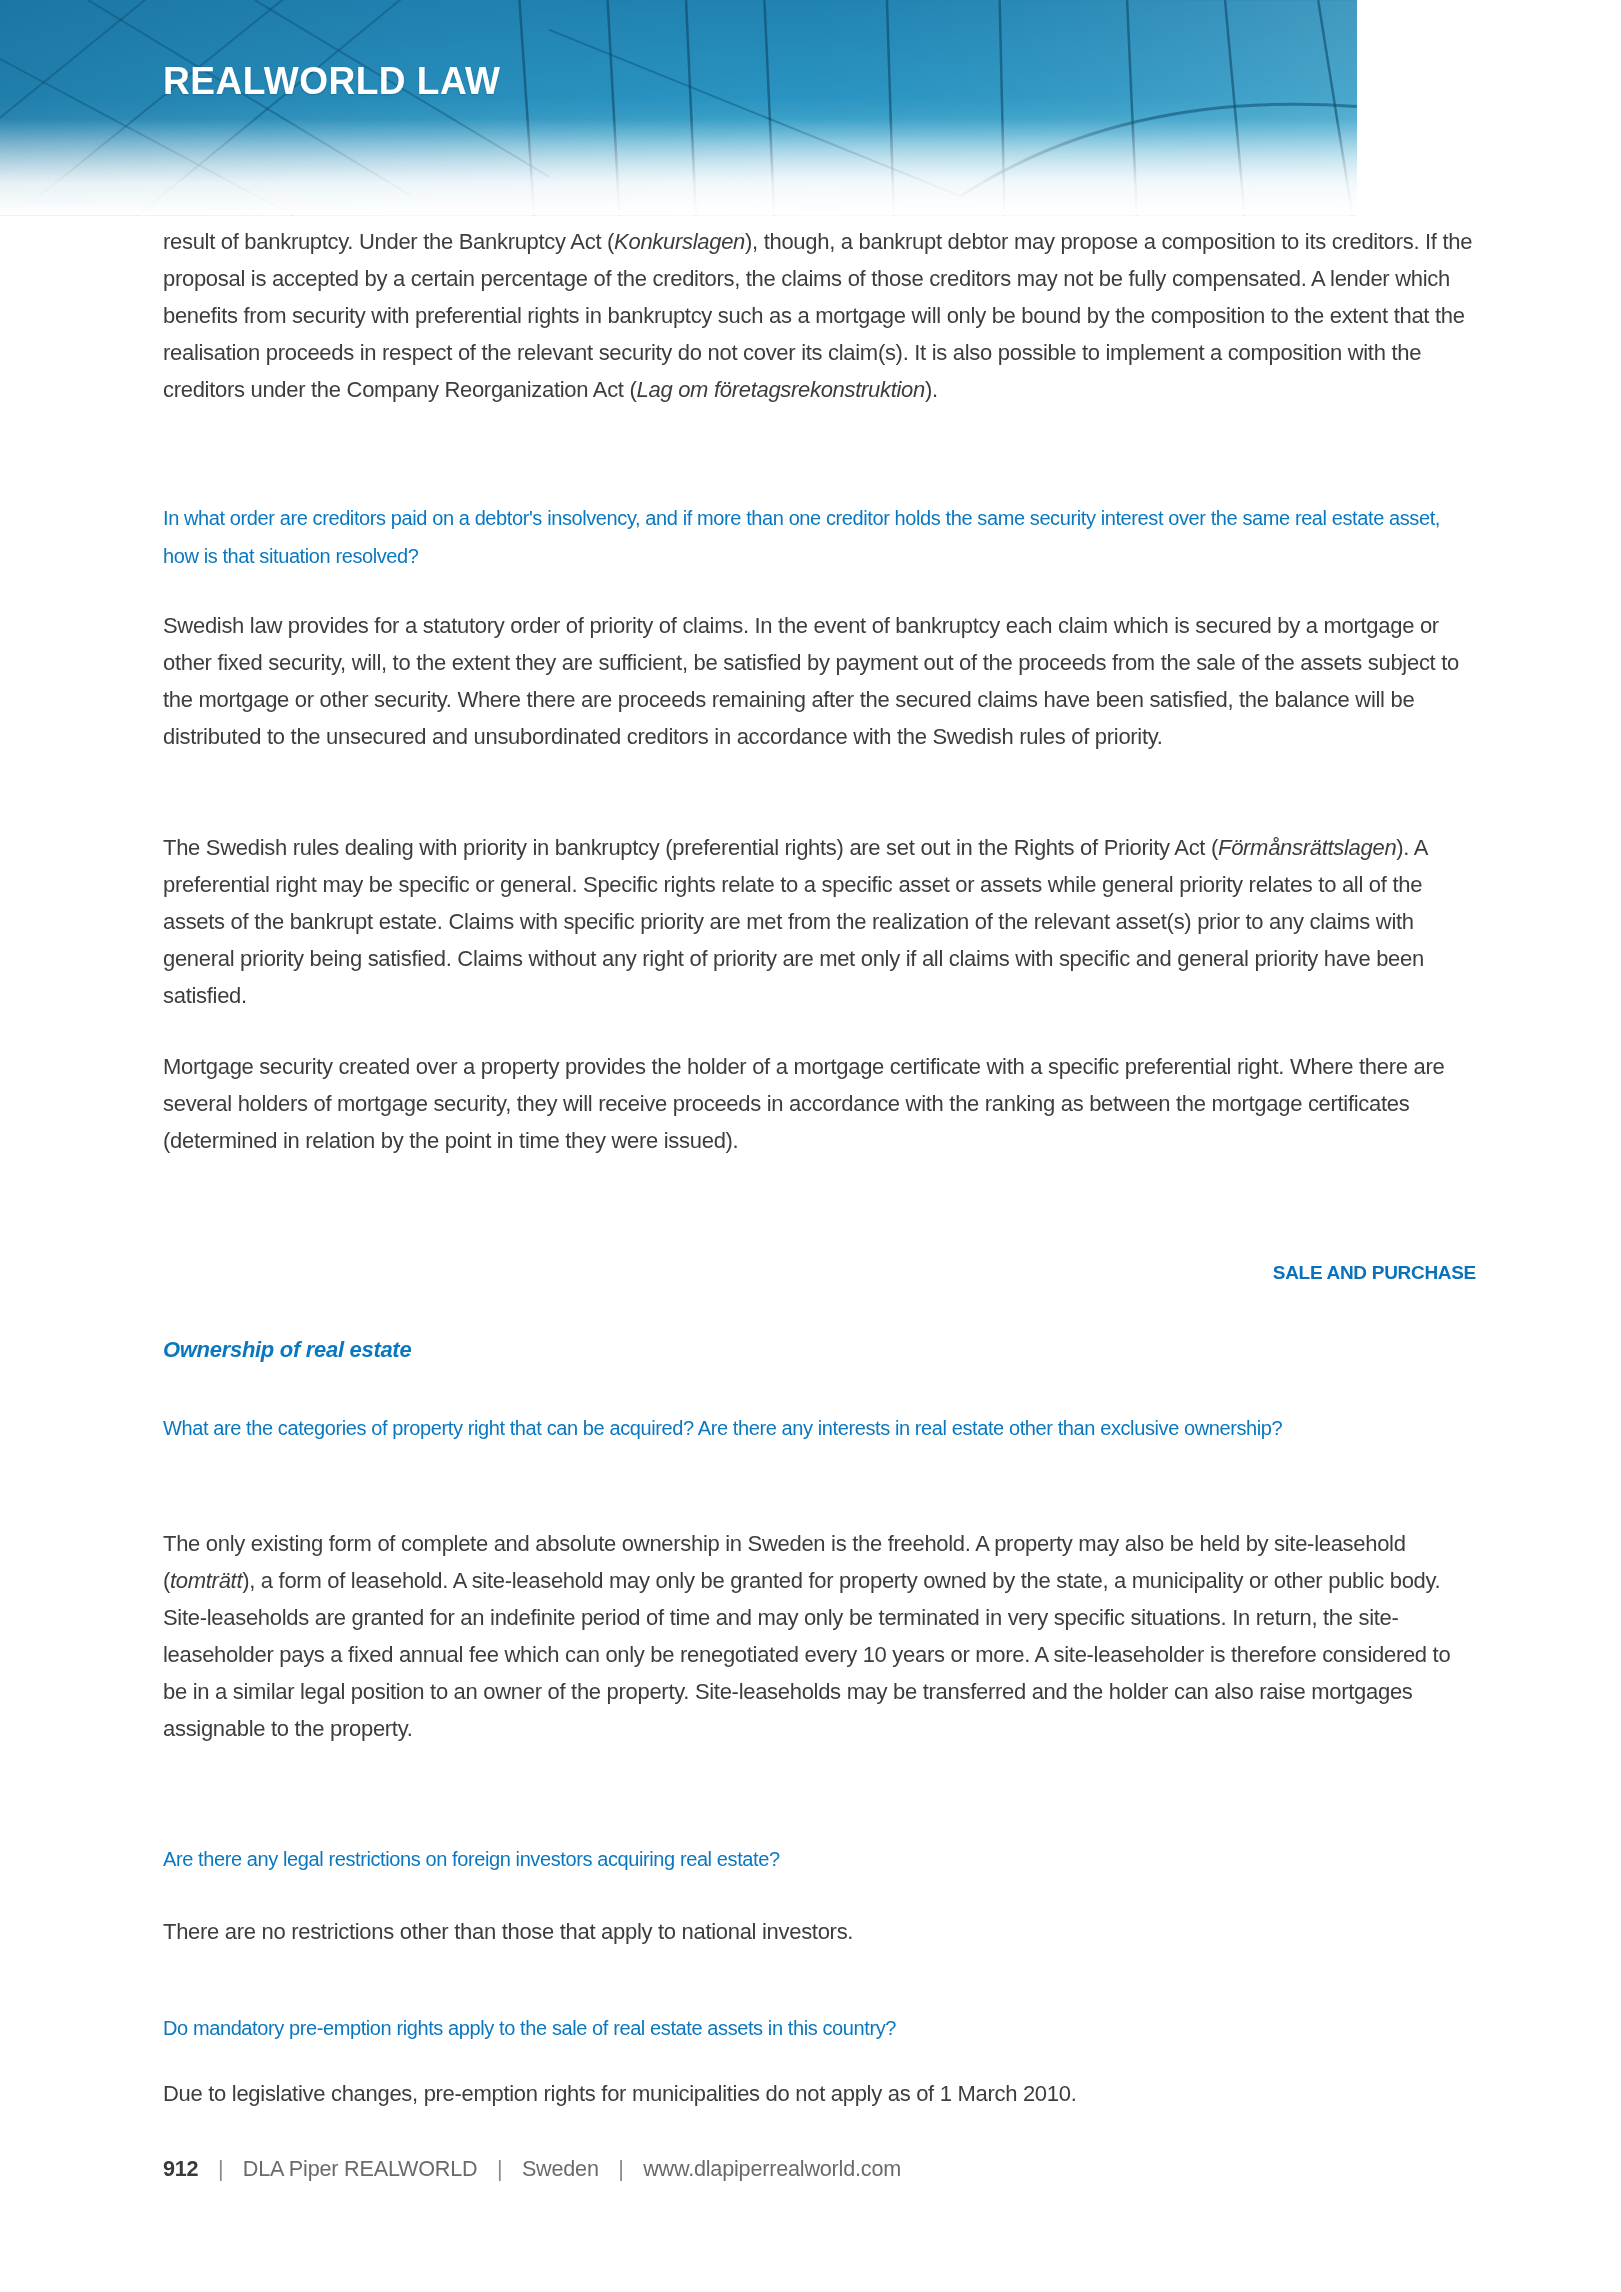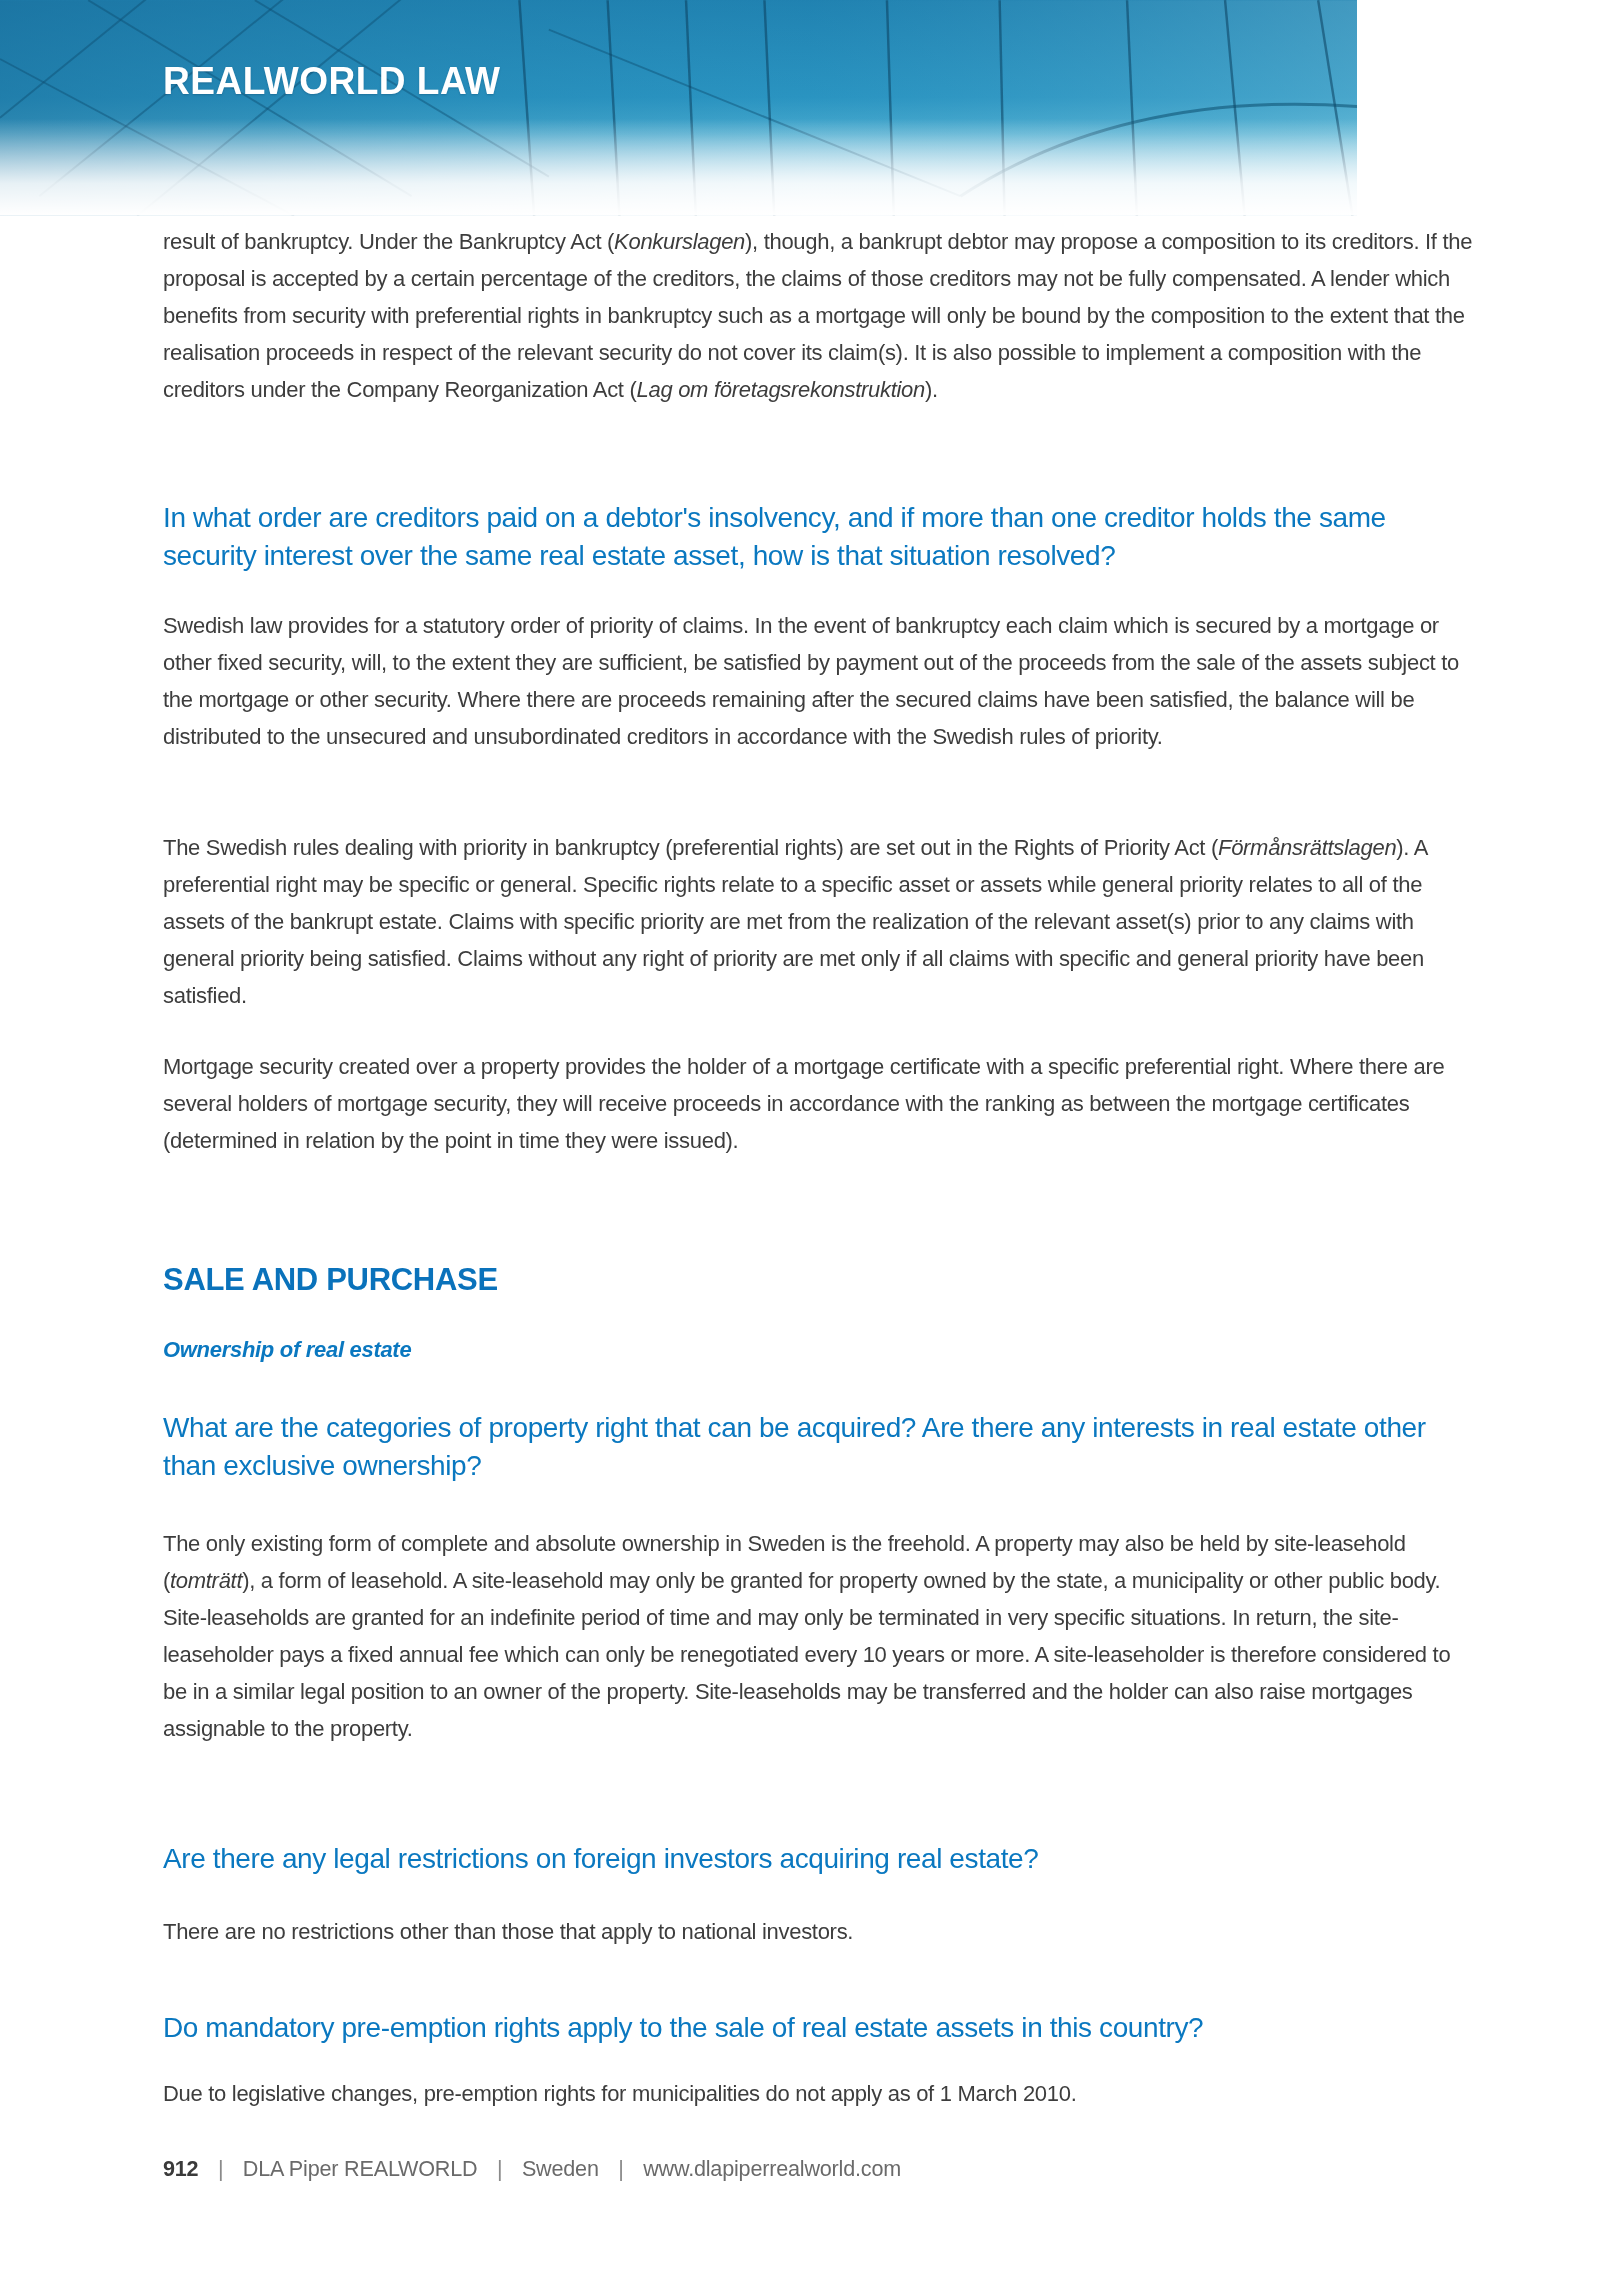--- a/index.html
+++ b/index.html
@@ -11,22 +11,22 @@
             background: linear-gradient(180deg, #1e7fae 0%, #2a95c2 45%, #4fb0d2 62%, #bfe2ef 82%, #ffffff 100%); }
   .banner svg { position: absolute; left: 0; top: 0; }
   .banner-title { position: absolute; left: 163px; top: 59px; font-size: 39px; font-weight: bold;
                   color: #ffffff; letter-spacing: 0.5px; transform: scaleX(0.95); transform-origin: left;
                   text-shadow: 0 1px 2px rgba(0,40,70,0.25); }
 
   
   .content { position: absolute; left: 163px; top: 223px; width: 1313px; }
   .para { font-size: 22px; line-height: 37px; margin: 0; color: #3d3d3d; letter-spacing: -0.3px; }
   .para i { font-style: italic; }
-  .question { font-size: 28px; line-height: 38px; color: #0a78c0; margin: 0; letter-spacing: -0.4px; }
-  .section-head { font-size: 31px; font-weight: bold; color: #0a72bb; margin: 0; letter-spacing: -0.3px; }
+  .question { font-size: 20px; line-height: 38px; color: #0a78c0; margin: 0; letter-spacing: -0.4px; }
+  .section-head { font-size: 19px; font-weight: bold; color: #0a72bb; margin: 0; letter-spacing: -0.3px; text-align: right; }
   .subhead { font-size: 22px; font-style: italic; color: #0a78c0; margin: 0; letter-spacing: -0.3px; }
 
   .blk { position: absolute; left: 0; width: 1313px; }
 
   
   .footer { position: absolute; left: 163px; top: 2156px; font-size: 21.6px; color: #6a6a6a; white-space: nowrap; letter-spacing: -0.2px; }
   .footer .pg { font-weight: bold; color: #3a3a3a; }
   .footer .sep { display: inline-block; margin: 0 13.7px; color: #8a8a8a; }
 </style>
 </head>

